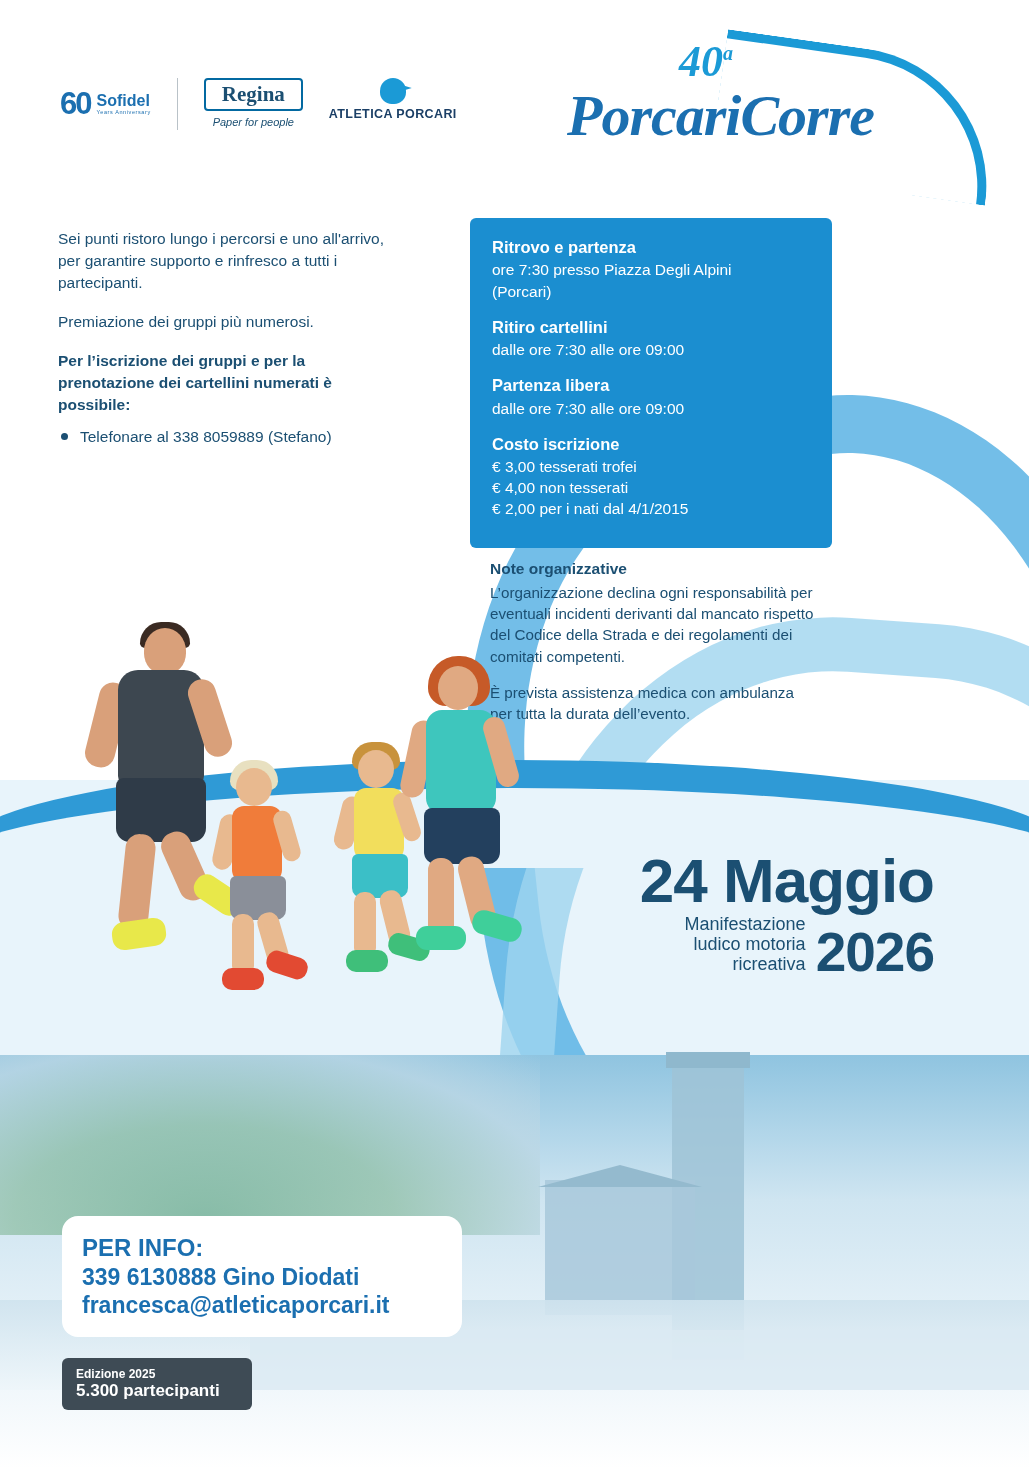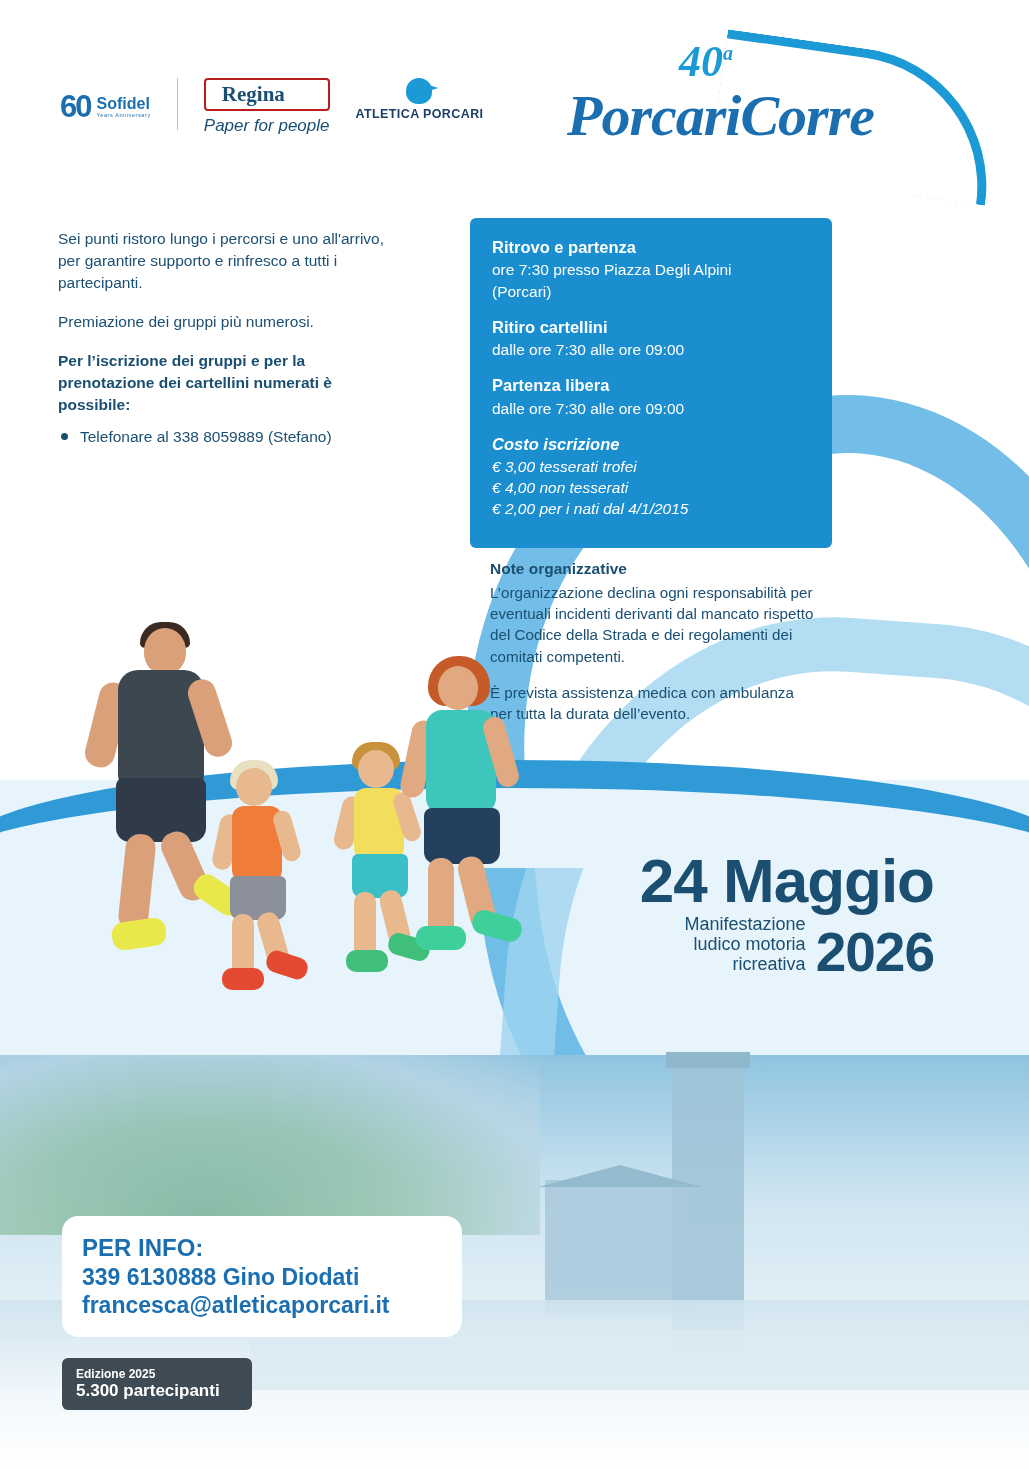--- a/index.html
+++ b/index.html
@@ -30,23 +30,23 @@
   .town{position:absolute;left:0;right:0;top:1300px;height:90px;background:linear-gradient(180deg,#cfe3ee,#eef6fa);opacity:.9;}
   .town2{position:absolute;left:250px;top:1330px;width:780px;height:60px;background:#dbeaf3;opacity:.8;}
 
   
   .logos{position:absolute;left:60px;top:78px;display:flex;gap:26px;}
   .logo-sofidel{display:flex;align-items:center;gap:6px;}
   .sixty{font-size:31px;font-weight:bold;color:#1b6fb0;letter-spacing:-2px;}
   .sofidel-txt{font-size:16px;font-weight:bold;color:#1b6fb0;line-height:1;}
   .sofidel-sub{font-size:5.5px;color:#1b6fb0;letter-spacing:.6px;}
   .logo-div{width:1px;height:52px;background:#b9c2c8;}
-  .regina-box{border:2px solid #b91c1c;border-radius:4px;padding:2px 16px;}
+  .regina-box{border:2px solid #0369a1;border-radius:4px;padding:2px 16px;}
   .regina{font-size:21px;font-weight:bold;color:#1b4f72;font-family:"Liberation Serif",serif;}
-  .regina-tag{font-size:17px;color:#1b4f72;font-style:italic;text-align:center;margin-top:5px;}
+  .regina-tag{font-size:11px;color:#1b4f72;font-style:italic;text-align:center;margin-top:5px;}
   .atletica{display:flex;flex-direction:column;align-items:center;}
   .ap-bird{width:26px;height:26px;border-radius:50% 50% 45% 45%;background:#1b9ad6;position:relative;}
   .ap-bird:after{content:"";position:absolute;right:-6px;top:7px;width:10px;height:6px;background:#1b9ad6;
      clip-path:polygon(0 0,100% 50%,0 100%);}
   .ap-txt{font-size:12.5px;font-weight:bold;color:#1b3f66;letter-spacing:.4px;margin-top:3px;}
 
   
   .evlogo{position:absolute;right:42px;top:30px;width:420px;height:165px;}
   .ev40{position:absolute;left:112px;top:6px;font-size:44px;font-weight:bold;color:#1b9ad6;
      font-family:"Liberation Serif",serif;font-style:italic;}
@@ -62,21 +62,21 @@
   .lead-bold{font-weight:bold;margin-bottom:10px !important;}
   ul.bullets{margin:0;padding:0;list-style:none;}
   ul.bullets li{position:relative;padding-left:22px;margin-bottom:14px;}
   ul.bullets li:before{content:"";position:absolute;left:3px;top:7px;width:7px;height:7px;border-radius:50%;background:#1b4f72;}
 
   
   .bluebox{position:absolute;left:470px;top:218px;width:362px;height:330px;background:#1b8ed0;
      border-radius:6px;color:#fff;padding:18px 22px;box-sizing:border-box;font-size:15.5px;line-height:1.36;}
   .bluebox h3{margin:0 0 1px 0;font-size:16.5px;}
   .bluebox .grp{margin-bottom:14px;}
-  .bluebox .grp:last-child{margin-bottom:13px;font-style:italic;}
+  .bluebox .grp:last-child{margin-bottom:13px;}
   .bluebox div.l{margin:0;}
 
   
   .notes{position:absolute;left:490px;top:558px;width:330px;font-size:15.2px;line-height:1.4;color:#1b4f72;}
   .notes h4{margin:0 0 2px 0;font-size:15.5px;}
   .notes p{margin:0 0 15px 0;}
 
   
   .runners{position:absolute;left:40px;top:620px;width:520px;height:370px;}
   .r{position:absolute;}

